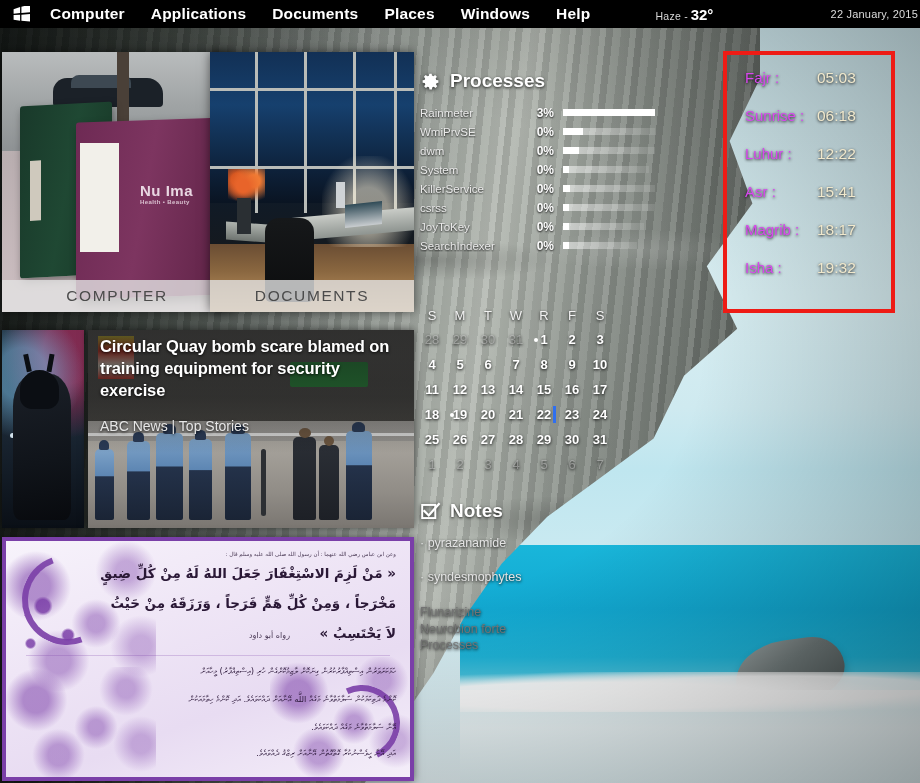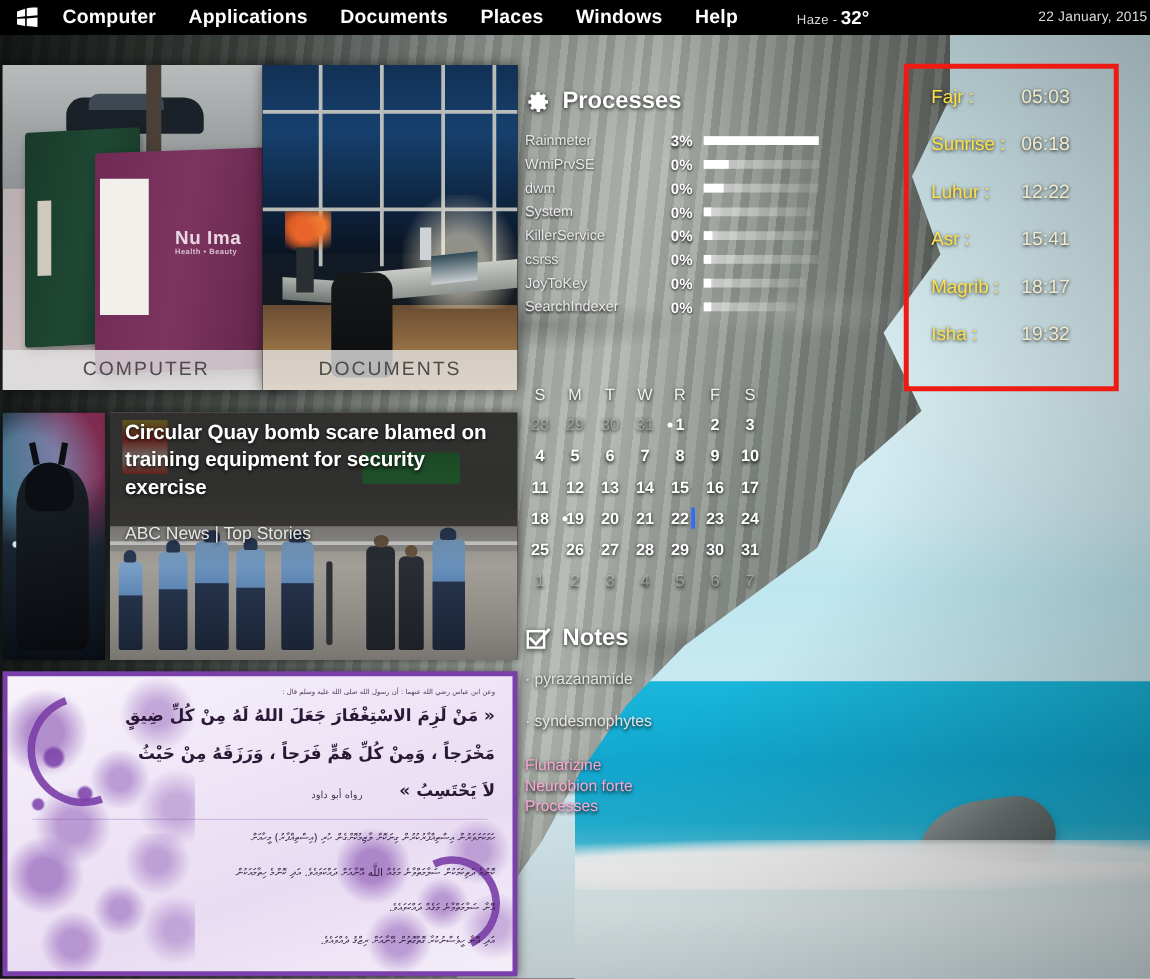--- a/index.html
+++ b/index.html
@@ -77,21 +77,21 @@
     position:absolute;left:0;top:0;width:920px;height:28px;
     background:#000;color:#fff;display:flex;align-items:center;z-index:60;
   }
   .win-logo{width:42px;display:flex;align-items:center;justify-content:center;}
   .win-logo svg{display:block;}
   .menu-item{
     font-size:15.5px;font-weight:bold;color:#fff;padding:0 13px;line-height:28px;
     white-space:nowrap;letter-spacing:.2px;
   }
   .menu-item.first{padding-left:8px;}
-  .weather{margin-left:34px;display:flex;align-items:baseline;color:#d8d8d8;white-space:nowrap;}
+  .weather{margin-left:52px;display:flex;align-items:baseline;color:#d8d8d8;white-space:nowrap;}
   .weather .cond{font-size:10.5px;letter-spacing:.3px;}
   .weather .sep{font-size:10.5px;margin:0 3px;}
   .weather .temp{font-size:15px;font-weight:bold;color:#fff;}
   .menubar-date{
     position:absolute;right:2px;top:0;line-height:28px;font-size:11px;color:#dcdcdc;
     letter-spacing:.2px;white-space:nowrap;
   }
 
   
   .tile{position:absolute;overflow:hidden;background:#111;box-shadow:0 0 10px rgba(0,0,0,.55);}
@@ -238,28 +238,28 @@
     color:#ffffff;font-weight:bold;text-shadow:0 1px 3px rgba(0,0,0,.95);}
   .cal-cell.out{color:rgba(225,225,225,.42);font-weight:normal;}
   .cal-cell .dot{position:absolute;left:4px;top:50%;transform:translateY(-50%);
     width:4px;height:4px;border-radius:50%;background:#fff;}
   .cal-cell.today:after{content:"";position:absolute;right:2px;top:4px;width:3px;height:17px;
     background:#2f6ff0;}
 
   
   .notes{position:absolute;left:420px;top:500px;width:250px;}
   .note-bullet{color:#e4e4e4;font-size:12.5px;margin-bottom:20px;text-shadow:0 1px 3px rgba(0,0,0,.95);}
-  .note-line{color:#f9a8d4;font-size:12.5px;line-height:1.32;text-shadow:0 1px 3px rgba(0,0,0,.95);}
+  .note-line{color:#737373;font-size:12.5px;line-height:1.32;text-shadow:0 1px 3px rgba(0,0,0,.95);}
 
   
   .prayer{position:absolute;left:723px;top:51px;width:172px;height:262px;
     border:4px solid #ee1b15;box-sizing:border-box;}
   .prayer-inner{position:absolute;inset:0;padding:14px 0 0 0;}
   .prayer-row{display:flex;align-items:baseline;height:38px;padding-left:18px;}
-  .prayer-name{color:#fde047;font-size:15px;width:72px;white-space:nowrap;
+  .prayer-name{color:#d946ef;font-size:15px;width:72px;white-space:nowrap;
     text-shadow:0 1px 3px rgba(0,0,0,.95);}
   .prayer-time{color:#f0e8cc;font-size:15.5px;text-shadow:0 1px 3px rgba(0,0,0,.95);}
 </style>
 </head>
 <body>
 
 <div id="root">
 
   <div class="wallpaper">
     <div class="wp-sky"></div>

